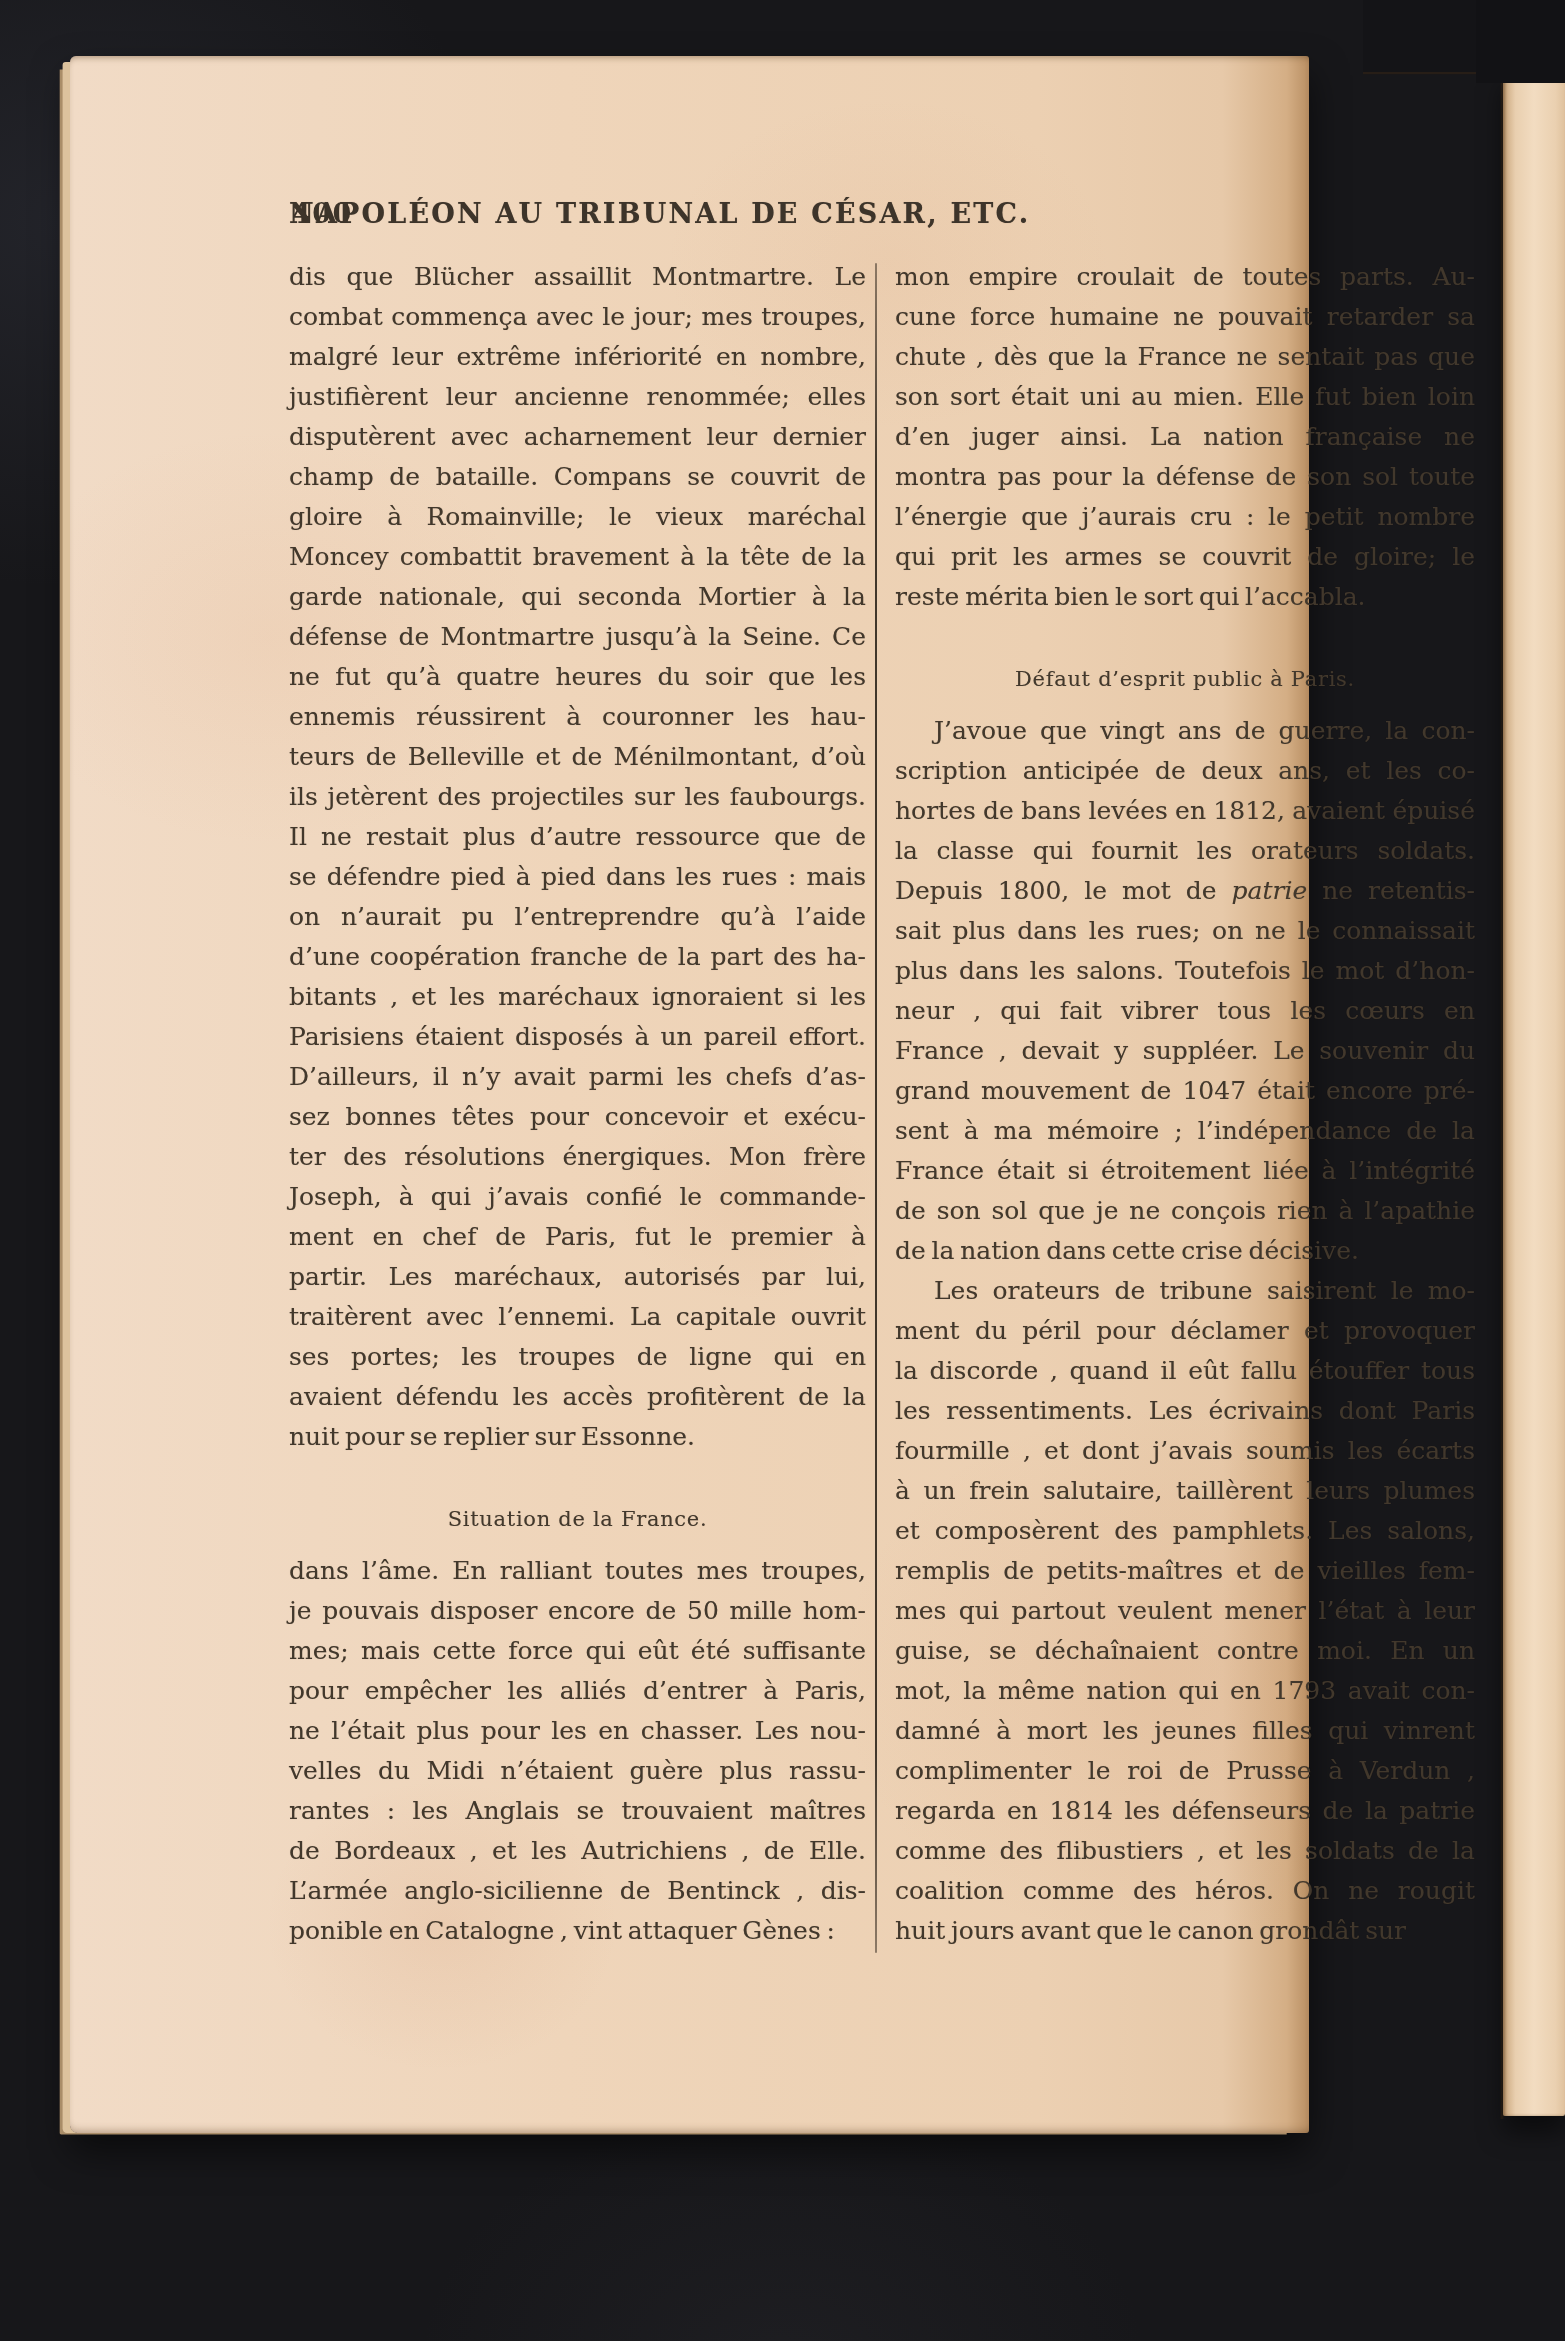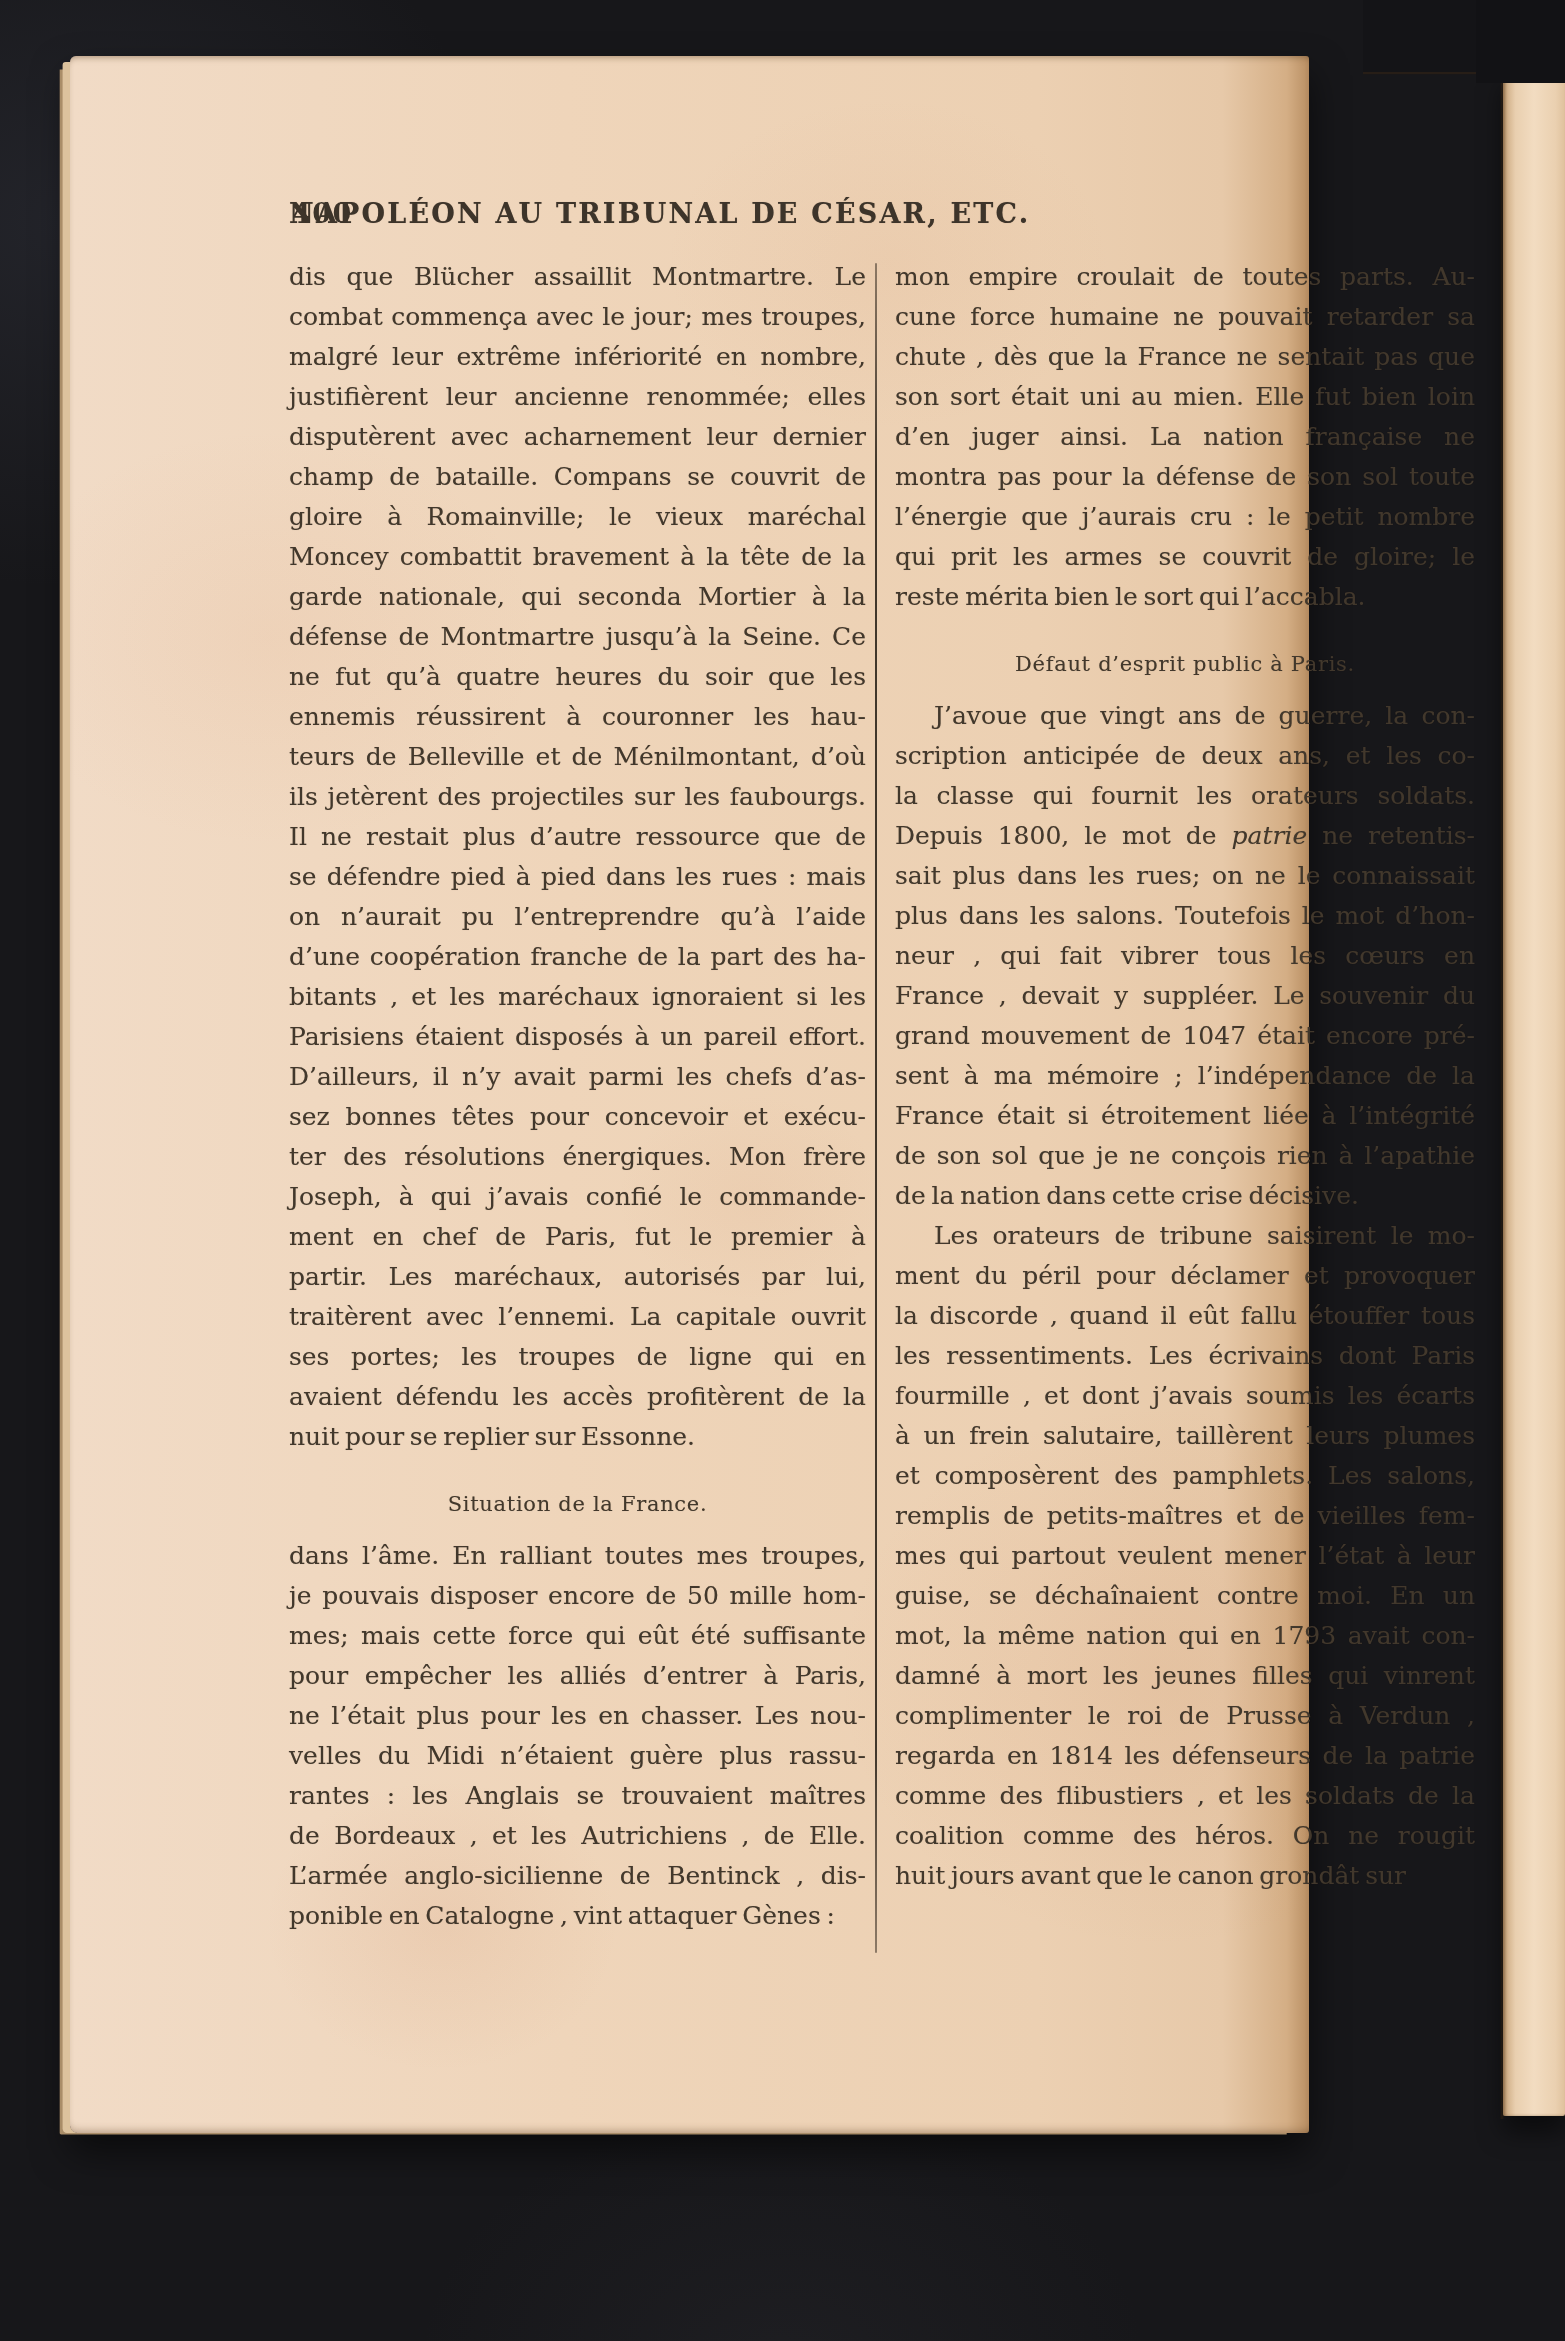--- a/index.html
+++ b/index.html
@@ -49,21 +49,21 @@
   }
   .row {
     height:40px; line-height:40px; font-size:25px; color:#42382c;
     text-align:justify; text-align-last:justify; word-spacing:-2.2px;
     text-shadow:0 0 0.7px rgba(60,44,28,0.30);
     white-space:normal; overflow:visible;
   }
   .row.last   { text-align-last:left; }
   .row.indent { text-indent:39px; }
   .row.heading {
-    height:40px; line-height:40px; margin-top:27px; margin-bottom:12px;
+    height:40px; line-height:40px; margin-top:42px; margin-bottom:12px;
     font-size:21px; letter-spacing:0.7px;
     text-align:center; text-align-last:center; word-spacing:0;
   }
   .page-right {
     position:absolute; left:1503px; top:70px; width:62px; height:2046px;
     background:linear-gradient(to right, #c7a379 0%, #e9cfaf 20%, #f2dcc1 50%, #ead0b0 85%, #dfc19d 100%);
     border-radius:2.2px;
     box-shadow: inset 2.2px 0 3px rgba(80,50,25,0.45), 0 16.3px 25px rgba(0,0,0,0.5);
   }
   .gutter-crease {
@@ -140,20 +140,21 @@
           <div class="row line">chute , dès que la France ne sentait pas que</div>
           <div class="row line">son sort était uni au mien. Elle fut bien loin</div>
           <div class="row line">d’en juger ainsi. La nation française ne</div>
           <div class="row line">montra pas pour la défense de son sol toute</div>
           <div class="row line">l’énergie que j’aurais cru : le petit nombre</div>
           <div class="row line">qui prit les armes se couvrit de gloire; le</div>
           <div class="row last">reste mérita bien le sort qui l’accabla.</div>
           <div class="row heading">Défaut d’esprit public à Paris.</div>
           <div class="row indent">J’avoue que vingt ans de guerre, la con-</div>
           <div class="row line">scription anticipée de deux ans, et les co-</div>
+          <div class="row line">hortes de bans levées en 1812, avaient épuisé</div>
           <div class="row line">la classe qui fournit les orateurs soldats.</div>
           <div class="row line">Depuis 1800, le mot de <i>patrie</i> ne retentis-</div>
           <div class="row line">sait plus dans les rues; on ne le connaissait</div>
           <div class="row line">plus dans les salons. Toutefois le mot d’hon-</div>
           <div class="row line">neur , qui fait vibrer tous les cœurs en</div>
           <div class="row line">France , devait y suppléer. Le souvenir du</div>
           <div class="row line">grand mouvement de 1047 était encore pré-</div>
           <div class="row line">sent à ma mémoire ; l’indépendance de la</div>
           <div class="row line">France était si étroitement liée à l’intégrité</div>
           <div class="row line">de son sol que je ne conçois rien à l’apathie</div>

